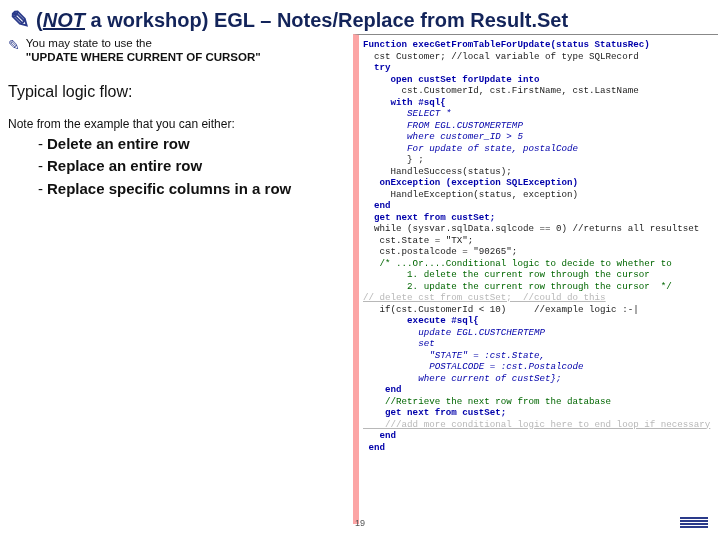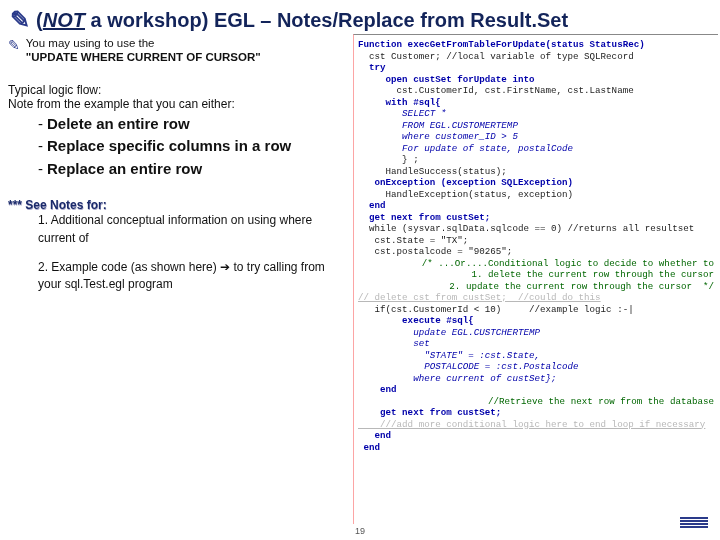--- a/index.html
+++ b/index.html
@@ -53,31 +53,31 @@
   .bullet-sq {
     font-size: 14px;
     color: #2a3a8a;
     margin-right: 6px;
     margin-top: 1px;
   }
   .para1 { line-height: 1.25; }
   .quote { font-weight: bold; }
   .typical {
     margin-top: 18px;
-    font-size: 12px;
+    font-size: 16px;
   }
   ol.steps {
     margin: 4px 0 0 34px;
     padding: 0;
     font-size: 11px;
     line-height: 1.3;
   }
   ol.steps li { margin-bottom: 2px; }
   .note-head {
-    margin-top: 0;
+    margin-top: 16px;
     font-size: 12px;
   }
   .note-list {
     margin: 2px 0 0 30px;
     font-size: 15px;
     line-height: 1.5;
   }
   .note-list .dash { margin-right: 4px; }
   .see-notes {
     margin-top: 18px;
@@ -93,38 +93,38 @@
     font-size: 12px;
     line-height: 1.45;
   }
   .code-pane {
     position: absolute;
     right: 2px;
     top: 34px;
     width: 365px;
     height: 490px;
     border-top: 1px solid #888;
-    border-left: 1px solid #fca5a5;
+    border-left: 6px solid #fca5a5;
     background: #ffffff;
     font-family: "Courier New", monospace;
     font-size: 9.2px;
     line-height: 1.25;
     color: #222;
     padding: 4px 4px;
     box-sizing: border-box;
     overflow: hidden;
     white-space: pre;
   }
   .code-pane .kw { color: #0000aa; font-weight: bold; }
-  .code-pane .cm { color: #006600; text-align: right; }
+  .code-pane .cm { color: #006600; }
   .code-pane .str { color: #0000aa; font-style: italic; }
   .code-pane .pale { color: #b8b8b8; text-decoration: underline; }
   .pagenum {
     position: absolute;
-    bottom: 4px;
+    bottom: 12px;
     left: 50%;
     transform: translateX(-50%);
     font-size: 9px;
     color: #555;
   }
   .ibm-bars {
     position: absolute;
     right: 12px;
     bottom: 12px;
     display: flex;
@@ -146,39 +146,34 @@
     <span class="squiggle">✎</span>
     <span class="title">
       <span>(</span><span class="not">NOT</span><span> a workshop) EGL – Notes/Replace from Result.Set</span>
     </span>
   </div>
 
   <div class="left-col">
     <div class="bullet-row">
       <span class="bullet-sq">✎</span>
       <div class="para1">
-        <span>You may using to use the</span><br>
+        <span>You may state to use the</span><br>
         <span class="quote">"UPDATE WHERE CURRENT OF CURSOR"</span><br>
       </div>
     </div>
 
     <div class="typical">Typical logic flow:</div>
 
     <div class="note-head">Note from the example that you can either:</div>
     <div class="note-list">
       <div><span class="dash">-</span><b>Delete an entire row</b></div>
+      <div><span class="dash">-</span><b>Replace an entire row</b></div>
       <div><span class="dash">-</span><b>Replace specific columns in a row</b></div>
-      <div><span class="dash">-</span><b>Replace an entire row</b></div>
     </div>
 
-    <div class="see-notes">
-      <div class="hdr">*** See Notes for:</div>
-      <div class="item">1. Additional conceptual information on using where current of</div>
-      <div class="item" style="margin-top:12px;">2. Example code (as shown here) ➔ to try calling from your sql.Test.egl program</div>
-    </div>
   </div>
 
   <div class="code-pane" id="code-pane"><div class="kw">Function execGetFromTableForUpdate(status StatusRec)</div><div>  cst Customer; //local variable of type SQLRecord</div><div class="kw">  try</div><div class="kw">     open custSet forUpdate into</div><div>       cst.CustomerId, cst.FirstName, cst.LastName</div><div class="kw">     with #sql{</div><div class="str">        SELECT *</div><div class="str">        FROM EGL.CUSTOMERTEMP</div><div class="str">        where customer_ID &gt; 5</div><div class="str">        For update of state, postalCode</div><div>        } ;</div><div>     HandleSuccess(status);</div><div class="kw">   onException (exception SQLException)</div><div>     HandleException(status, exception)</div><div class="kw">  end</div><div></div><div class="kw">  get next from custSet;</div><div>  while (sysvar.sqlData.sqlcode == 0) //returns all resultset</div><div>   cst.State = "TX";</div><div>   cst.postalcode = "90265";</div><div class="cm">   /* ...Or....Conditional logic to decide to whether to</div><div class="cm">        1. delete the current row through the cursor</div><div class="cm">        2. update the current row through the cursor  */</div><div class="pale">// delete cst from custSet;  //could do this</div><div>   if(cst.CustomerId &lt; 10)     //example logic :-|</div><div class="kw">        execute #sql{</div><div class="str">          update EGL.CUSTCHERTEMP</div><div class="str">          set</div><div class="str">            "STATE" = :cst.State,</div><div class="str">            POSTALCODE = :cst.Postalcode</div><div class="str">          where current of custSet};</div><div class="kw">    end</div><div class="cm">    //Retrieve the next row from the database</div><div class="kw">    get next from custSet;</div><div class="pale">    ///add more conditional logic here to end loop if necessary</div><div class="kw">   end</div><div class="kw"> end</div></div>
 
   <div class="pagenum">19</div>
 
   <div class="ibm-bars">
     <span></span>
       <span></span>
       <span></span>

